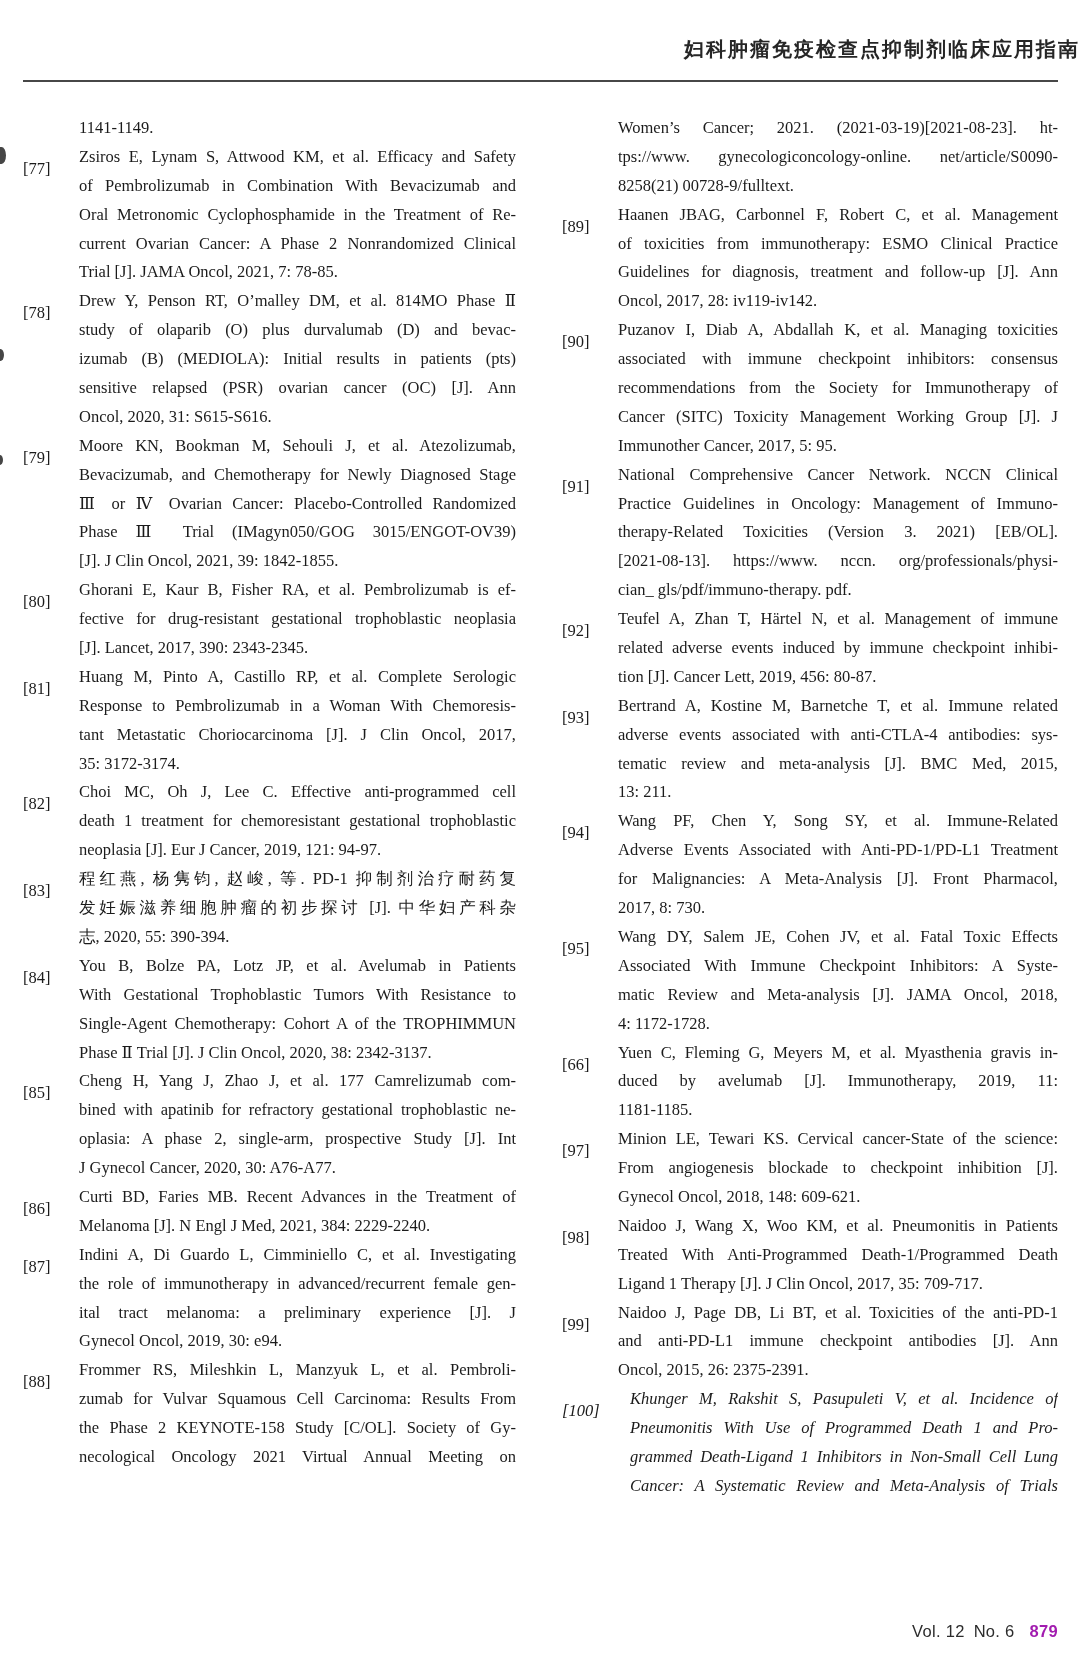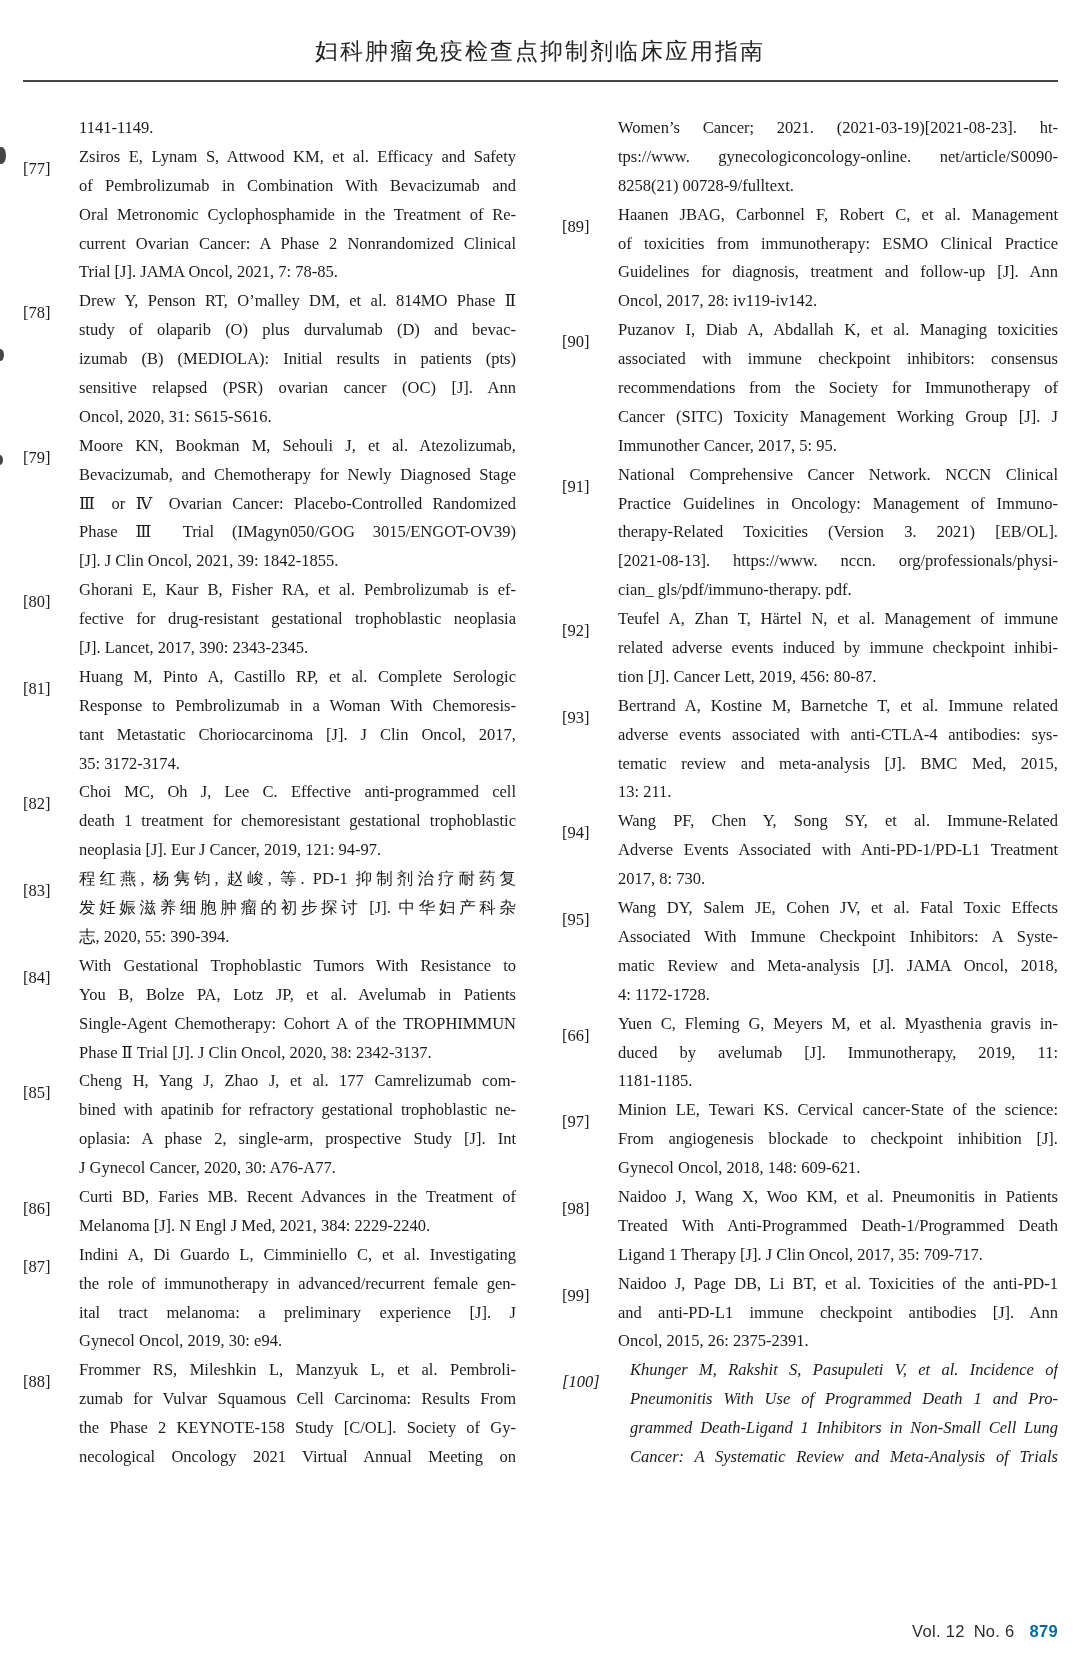--- a/index.html
+++ b/index.html
@@ -13,23 +13,23 @@
   body {
     position: relative;
     font-family: "Liberation Serif", "DejaVu Serif", "DejaVu Sans", serif;
     color: #1b1b1b;
   }
   .header-title {
     position: absolute;
     top: 36px;
     left: 0;
     width: 100%;
-    text-align: center;
-    font-size: 23px;
-    font-weight: 400;
+    text-align: right;
+    font-size: 20px;
+    font-weight: 700;
     letter-spacing: 2px;
     color: #262626;
   }
   .header-rule {
     position: absolute;
     top: 80px;
     left: 23px;
     width: 1035px;
     height: 2px;
     background: #474747;
@@ -67,21 +67,21 @@
     right: 22px;
     font-family: "Liberation Sans", "DejaVu Sans", sans-serif;
     font-size: 16.5px;
     color: #2c2c2c;
     letter-spacing: 0.3px;
   }
   .page-footer .seg { margin-left: 9px; }
   .page-footer .pagenum {
     margin-left: 15px;
     font-weight: bold;
-    color: #0369a1;
+    color: #a21caf;
   }
   .scan-speck {
     position: absolute;
     left: -3px;
     background: #262626;
     border-radius: 0 60% 60% 0;
     opacity: 0.85;
   }
   .speck-1 { top: 147px; width: 9px;  height: 17px; }
   .speck-2 { top: 349px; width: 7px;  height: 12px; }
@@ -142,22 +142,22 @@
       <div class="ref-line last" style="">neoplasia [J]. Eur J Cancer, 2019, 121: 94-97.</div>
     </div>
     <div class="ref-entry">
       <span class="ref-num">[83]</span>
       <div class="ref-line" style="">程红燕, 杨隽钧, 赵峻, 等. PD-1 抑制剂治疗耐药复</div>
       <div class="ref-line" style="">发妊娠滋养细胞肿瘤的初步探讨 [J]. 中华妇产科杂</div>
       <div class="ref-line last" style="">志, 2020, 55: 390-394.</div>
     </div>
     <div class="ref-entry">
       <span class="ref-num">[84]</span>
+      <div class="ref-line" style="">You B, Bolze PA, Lotz JP, et al. Avelumab in Patients</div>
       <div class="ref-line" style="">With Gestational Trophoblastic Tumors With Resistance to</div>
-      <div class="ref-line" style="">You B, Bolze PA, Lotz JP, et al. Avelumab in Patients</div>
       <div class="ref-line" style="">Single-Agent Chemotherapy: Cohort A of the TROPHIMMUN</div>
       <div class="ref-line last" style="">Phase Ⅱ Trial [J]. J Clin Oncol, 2020, 38: 2342-3137.</div>
     </div>
     <div class="ref-entry">
       <span class="ref-num">[85]</span>
       <div class="ref-line" style="">Cheng H, Yang J, Zhao J, et al. 177 Camrelizumab com-</div>
       <div class="ref-line" style="">bined with apatinib for refractory gestational trophoblastic ne-</div>
       <div class="ref-line" style="">oplasia: A phase 2, single-arm, prospective Study [J]. Int</div>
       <div class="ref-line last" style="">J Gynecol Cancer, 2020, 30: A76-A77.</div>
     </div>
@@ -221,20 +221,21 @@
       <span class="ref-num">[93]</span>
       <div class="ref-line" style="">Bertrand A, Kostine M, Barnetche T, et al. Immune related</div>
       <div class="ref-line" style="">adverse events associated with anti-CTLA-4 antibodies: sys-</div>
       <div class="ref-line" style="">tematic review and meta-analysis [J]. BMC Med, 2015,</div>
       <div class="ref-line last" style="">13: 211.</div>
     </div>
     <div class="ref-entry">
       <span class="ref-num">[94]</span>
       <div class="ref-line" style="">Wang PF, Chen Y, Song SY, et al. Immune-Related</div>
       <div class="ref-line" style="">Adverse Events Associated with Anti-PD-1/PD-L1 Treatment</div>
+      <div class="ref-line" style="">for Malignancies: A Meta-Analysis [J]. Front Pharmacol,</div>
       <div class="ref-line last" style="">2017, 8: 730.</div>
     </div>
     <div class="ref-entry">
       <span class="ref-num">[95]</span>
       <div class="ref-line" style="">Wang DY, Salem JE, Cohen JV, et al. Fatal Toxic Effects</div>
       <div class="ref-line" style="">Associated With Immune Checkpoint Inhibitors: A Syste-</div>
       <div class="ref-line" style="">matic Review and Meta-analysis [J]. JAMA Oncol, 2018,</div>
       <div class="ref-line last" style="">4: 1172-1728.</div>
     </div>
     <div class="ref-entry">

